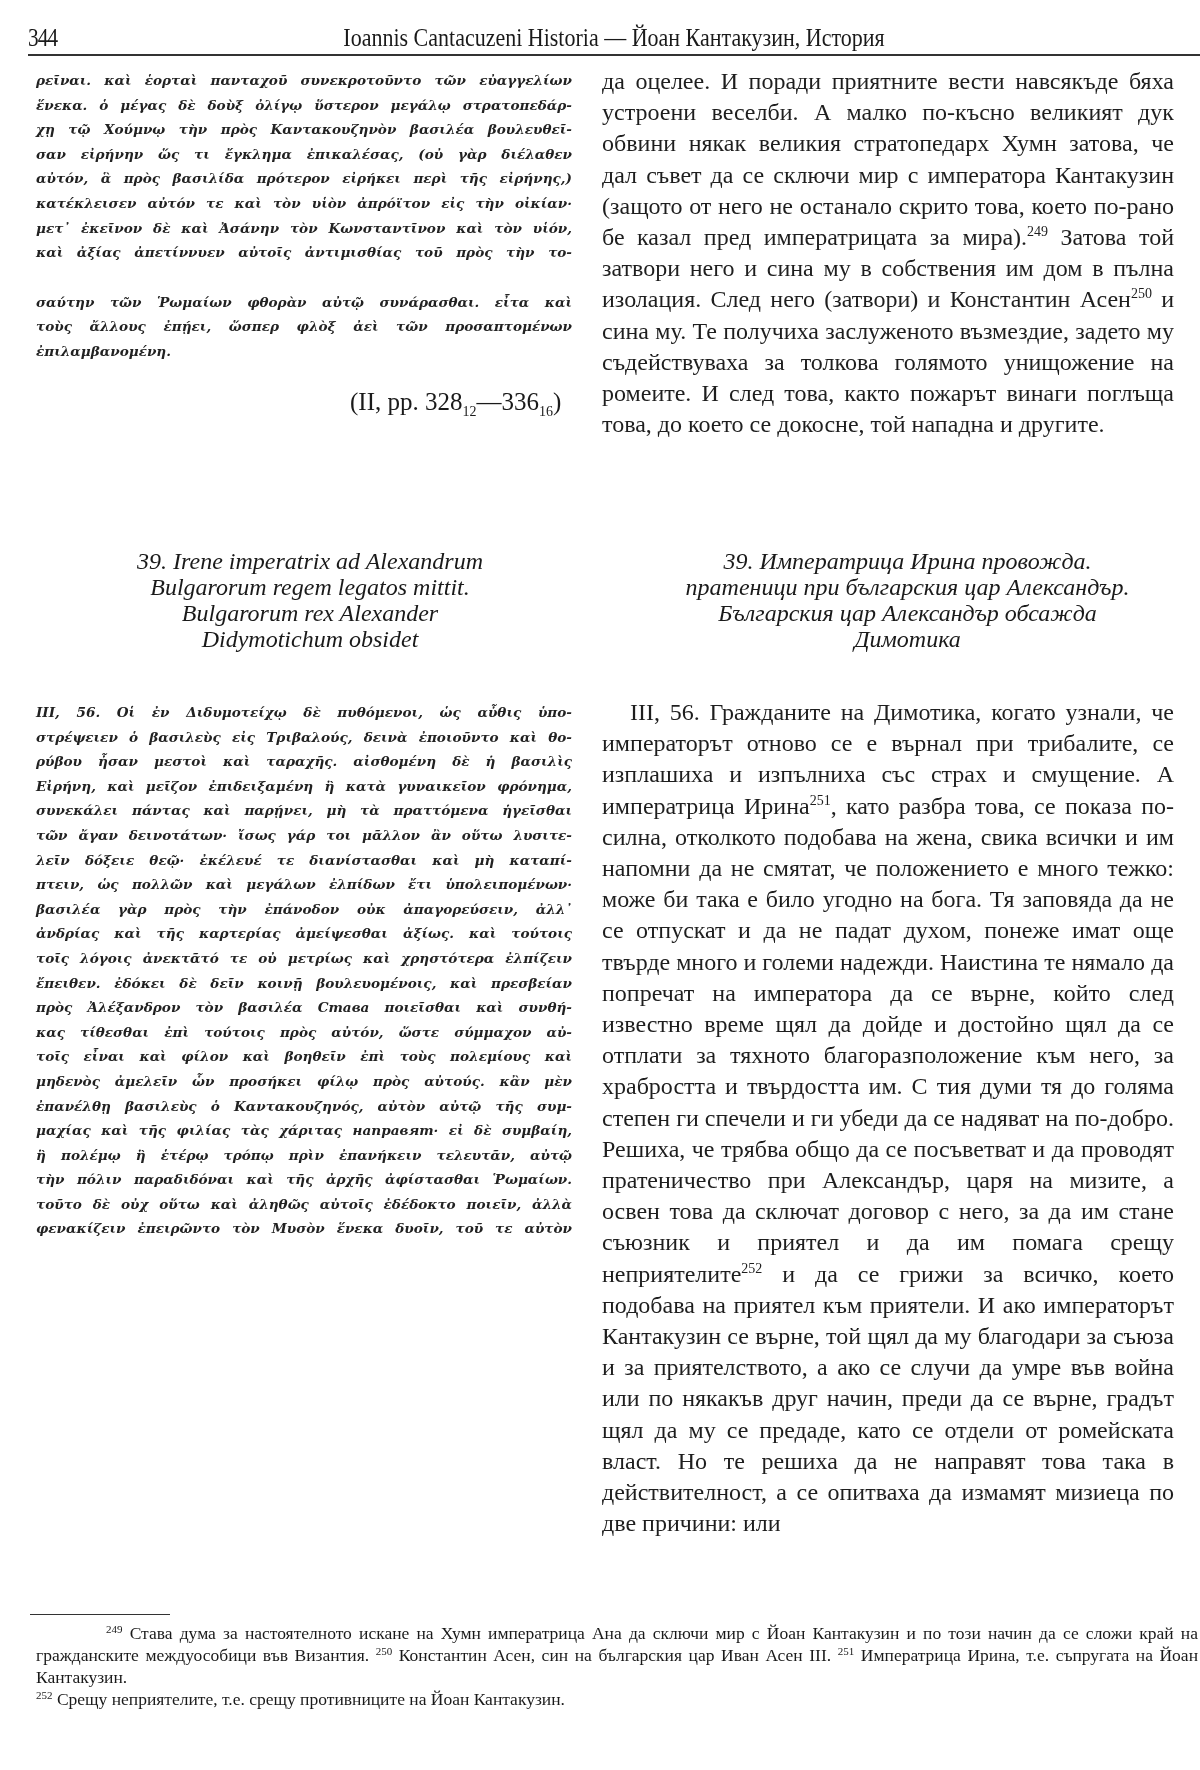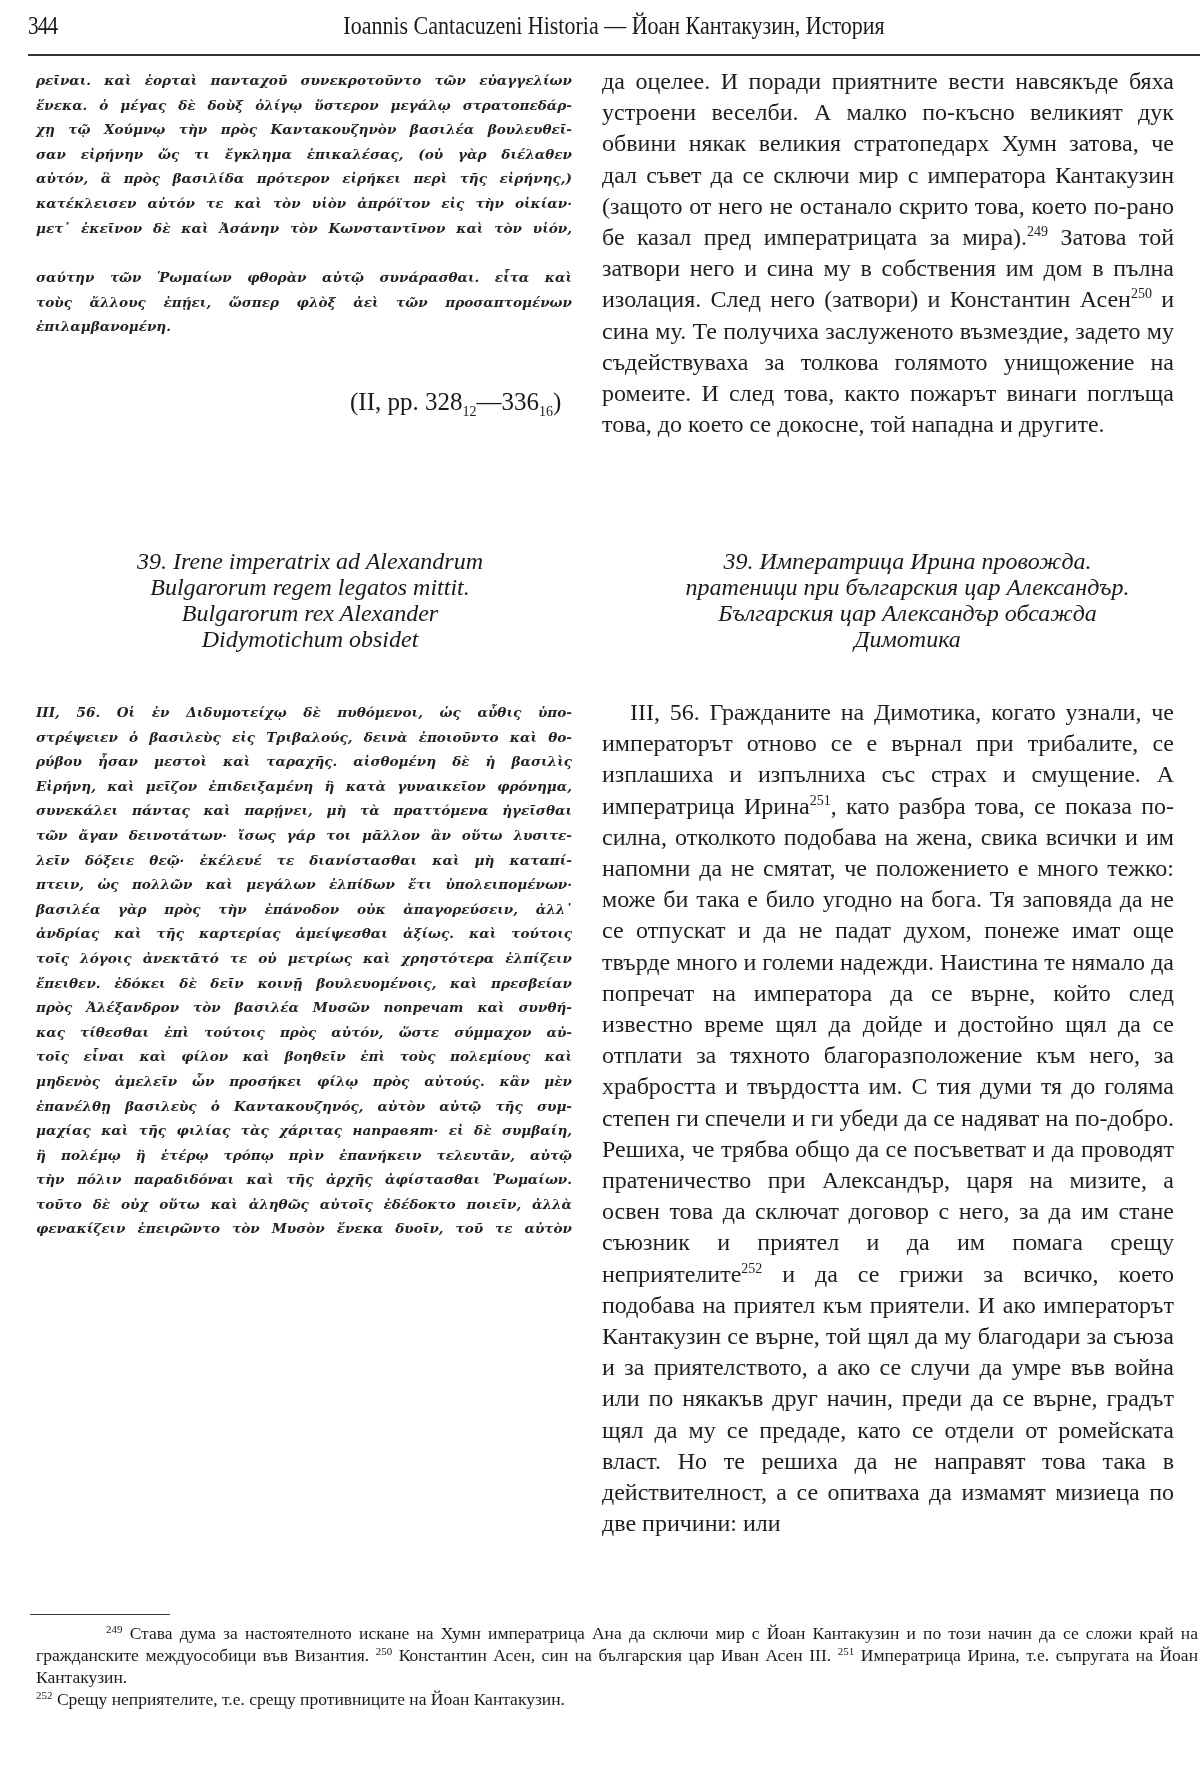--- a/index.html
+++ b/index.html
@@ -2,21 +2,21 @@
 <html><head>
 <meta charset="utf-8">
 <style>
   html, body { margin: 0; padding: 0; background: #ffffff; }
   body {
     width: 1200px; height: 1770px; position: relative; overflow: hidden;
     color: #1a1a1a;
     font-family: "DejaVu Serif", "Liberation Serif", serif;
   }
   .header {
-    position: absolute; left: 28px; top: 6px; width: 1172px; height: 44px;
+    position: absolute; left: 28px; top: 18px; width: 1172px; height: 44px;
   }
   .page-number {
     position: absolute; left: 0; top: 6px;
     font-family: "Liberation Serif", serif; font-size: 25px; letter-spacing: -1px;
     transform: scaleX(0.85); transform-origin: left;
   }
   .running-title {
     position: absolute; left: 0; right: 0; top: 6px; text-align: center;
     font-family: "Liberation Serif", serif; font-size: 25px;
     transform: scaleX(0.88);
@@ -75,20 +75,21 @@
 
 <div class="col col-left" style="top:68px;">
   <div class="greek">
       <div style="text-align: justify; text-align-last: justify;">ρεῖναι. καὶ ἑορταὶ πανταχοῦ συνεκροτοῦντο τῶν εὐαγγελίων</div>
       <div style="text-align: justify; text-align-last: justify;">ἕνεκα. ὁ μέγας δὲ δοὺξ ὀλίγῳ ὕστερον μεγάλῳ στρατοπεδάρ-</div>
       <div style="text-align: justify; text-align-last: justify;">χῃ τῷ Χούμνῳ τὴν πρὸς Καντακουζηνὸν βασιλέα βουλευθεῖ-</div>
       <div style="text-align: justify; text-align-last: justify;">σαν εἰρήνην ὥς τι ἔγκλημα ἐπικαλέσας, (οὐ γὰρ διέλαθεν</div>
       <div style="text-align: justify; text-align-last: justify;">αὐτόν, ἃ πρὸς βασιλίδα πρότερον εἰρήκει περὶ τῆς εἰρήνης,)</div>
       <div style="text-align: justify; text-align-last: justify;">κατέκλεισεν αὐτόν τε καὶ τὸν υἱὸν ἀπρόϊτον εἰς τὴν οἰκίαν·</div>
       <div style="text-align: justify; text-align-last: justify;">μετ᾽ ἐκεῖνον δὲ καὶ Ἀσάνην τὸν Κωνσταντῖνον καὶ τὸν υἱόν,</div>
+      <div style="text-align: justify; text-align-last: justify;">καὶ ἀξίας ἀπετίννυεν αὐτοῖς ἀντιμισθίας τοῦ πρὸς τὴν το-</div>
       <div style="text-align: justify; text-align-last: justify; margin-top: 25px;">σαύτην τῶν Ῥωμαίων φθορὰν αὐτῷ συνάρασθαι. εἶτα καὶ</div>
       <div style="text-align: justify; text-align-last: justify;">τοὺς ἄλλους ἐπῄει, ὥσπερ φλὸξ ἀεὶ τῶν προσαπτομένων</div>
       <div style="text-align: right; text-align-last: left;">ἐπιλαμβανομένη.</div>
     </div>
 </div>
 
 <div class="citation">
   <span>(II, pp. 328</span><sub>12</sub><span>—336</span><sub>16</sub><span>)</span>
 </div>
 
@@ -116,21 +117,21 @@
       <div style="text-align: justify; text-align-last: justify;">ρύβου ἦσαν μεστοὶ καὶ ταραχῆς. αἰσθομένη δὲ ἡ βασιλὶς</div>
       <div style="text-align: justify; text-align-last: justify;">Εἰρήνη, καὶ μεῖζον ἐπιδειξαμένη ἢ κατὰ γυναικεῖον φρόνημα,</div>
       <div style="text-align: justify; text-align-last: justify;">συνεκάλει πάντας καὶ παρῄνει, μὴ τὰ πραττόμενα ἡγεῖσθαι</div>
       <div style="text-align: justify; text-align-last: justify;">τῶν ἄγαν δεινοτάτων· ἴσως γάρ τοι μᾶλλον ἂν οὕτω λυσιτε-</div>
       <div style="text-align: justify; text-align-last: justify;">λεῖν δόξειε θεῷ· ἐκέλευέ τε διανίστασθαι καὶ μὴ καταπί-</div>
       <div style="text-align: justify; text-align-last: justify;">πτειν, ὡς πολλῶν καὶ μεγάλων ἐλπίδων ἔτι ὑπολειπομένων·</div>
       <div style="text-align: justify; text-align-last: justify;">βασιλέα γὰρ πρὸς τὴν ἐπάνοδον οὐκ ἀπαγορεύσειν, ἀλλ᾽</div>
       <div style="text-align: justify; text-align-last: justify;">ἀνδρίας καὶ τῆς καρτερίας ἀμείψεσθαι ἀξίως. καὶ τούτοις</div>
       <div style="text-align: justify; text-align-last: justify;">τοῖς λόγοις ἀνεκτᾶτό τε οὐ μετρίως καὶ χρηστότερα ἐλπίζειν</div>
       <div style="text-align: justify; text-align-last: justify;">ἔπειθεν. ἐδόκει δὲ δεῖν κοινῇ βουλευομένοις, καὶ πρεσβείαν</div>
-      <div style="text-align: justify; text-align-last: justify;">πρὸς Ἀλέξανδρον τὸν βασιλέα Μυσῶν попречат καὶ συνθή-</div>
+      <div style="text-align: justify; text-align-last: justify;">πρὸς Ἀλέξανδρον τὸν βασιλέα Става ποιεῖσθαι καὶ συνθή-</div>
       <div style="text-align: justify; text-align-last: justify;">κας τίθεσθαι ἐπὶ τούτοις πρὸς αὐτόν, ὥστε σύμμαχον αὐ-</div>
       <div style="text-align: justify; text-align-last: justify;">τοῖς εἶναι καὶ φίλον καὶ βοηθεῖν ἐπὶ τοὺς πολεμίους καὶ</div>
       <div style="text-align: justify; text-align-last: justify;">μηδενὸς ἀμελεῖν ὧν προσήκει φίλῳ πρὸς αὐτούς. κἂν μὲν</div>
       <div style="text-align: justify; text-align-last: justify;">ἐπανέλθῃ βασιλεὺς ὁ Καντακουζηνός, αὐτὸν αὐτῷ τῆς συμ-</div>
       <div style="text-align: justify; text-align-last: justify;">μαχίας καὶ τῆς φιλίας τὰς χάριτας направят· εἰ δὲ συμβαίη,</div>
       <div style="text-align: justify; text-align-last: justify;">ἢ πολέμῳ ἢ ἑτέρῳ τρόπῳ πρὶν ἐπανήκειν τελευτᾶν, αὐτῷ</div>
       <div style="text-align: justify; text-align-last: justify;">τὴν πόλιν παραδιδόναι καὶ τῆς ἀρχῆς ἀφίστασθαι Ῥωμαίων.</div>
       <div style="text-align: justify; text-align-last: justify;">τοῦτο δὲ οὐχ οὕτω καὶ ἀληθῶς αὐτοῖς ἐδέδοκτο ποιεῖν, ἀλλὰ</div>
       <div style="text-align: justify; text-align-last: justify;">φενακίζειν ἐπειρῶντο τὸν Μυσὸν ἕνεκα δυοῖν, τοῦ τε αὐτὸν</div>
     </div>

